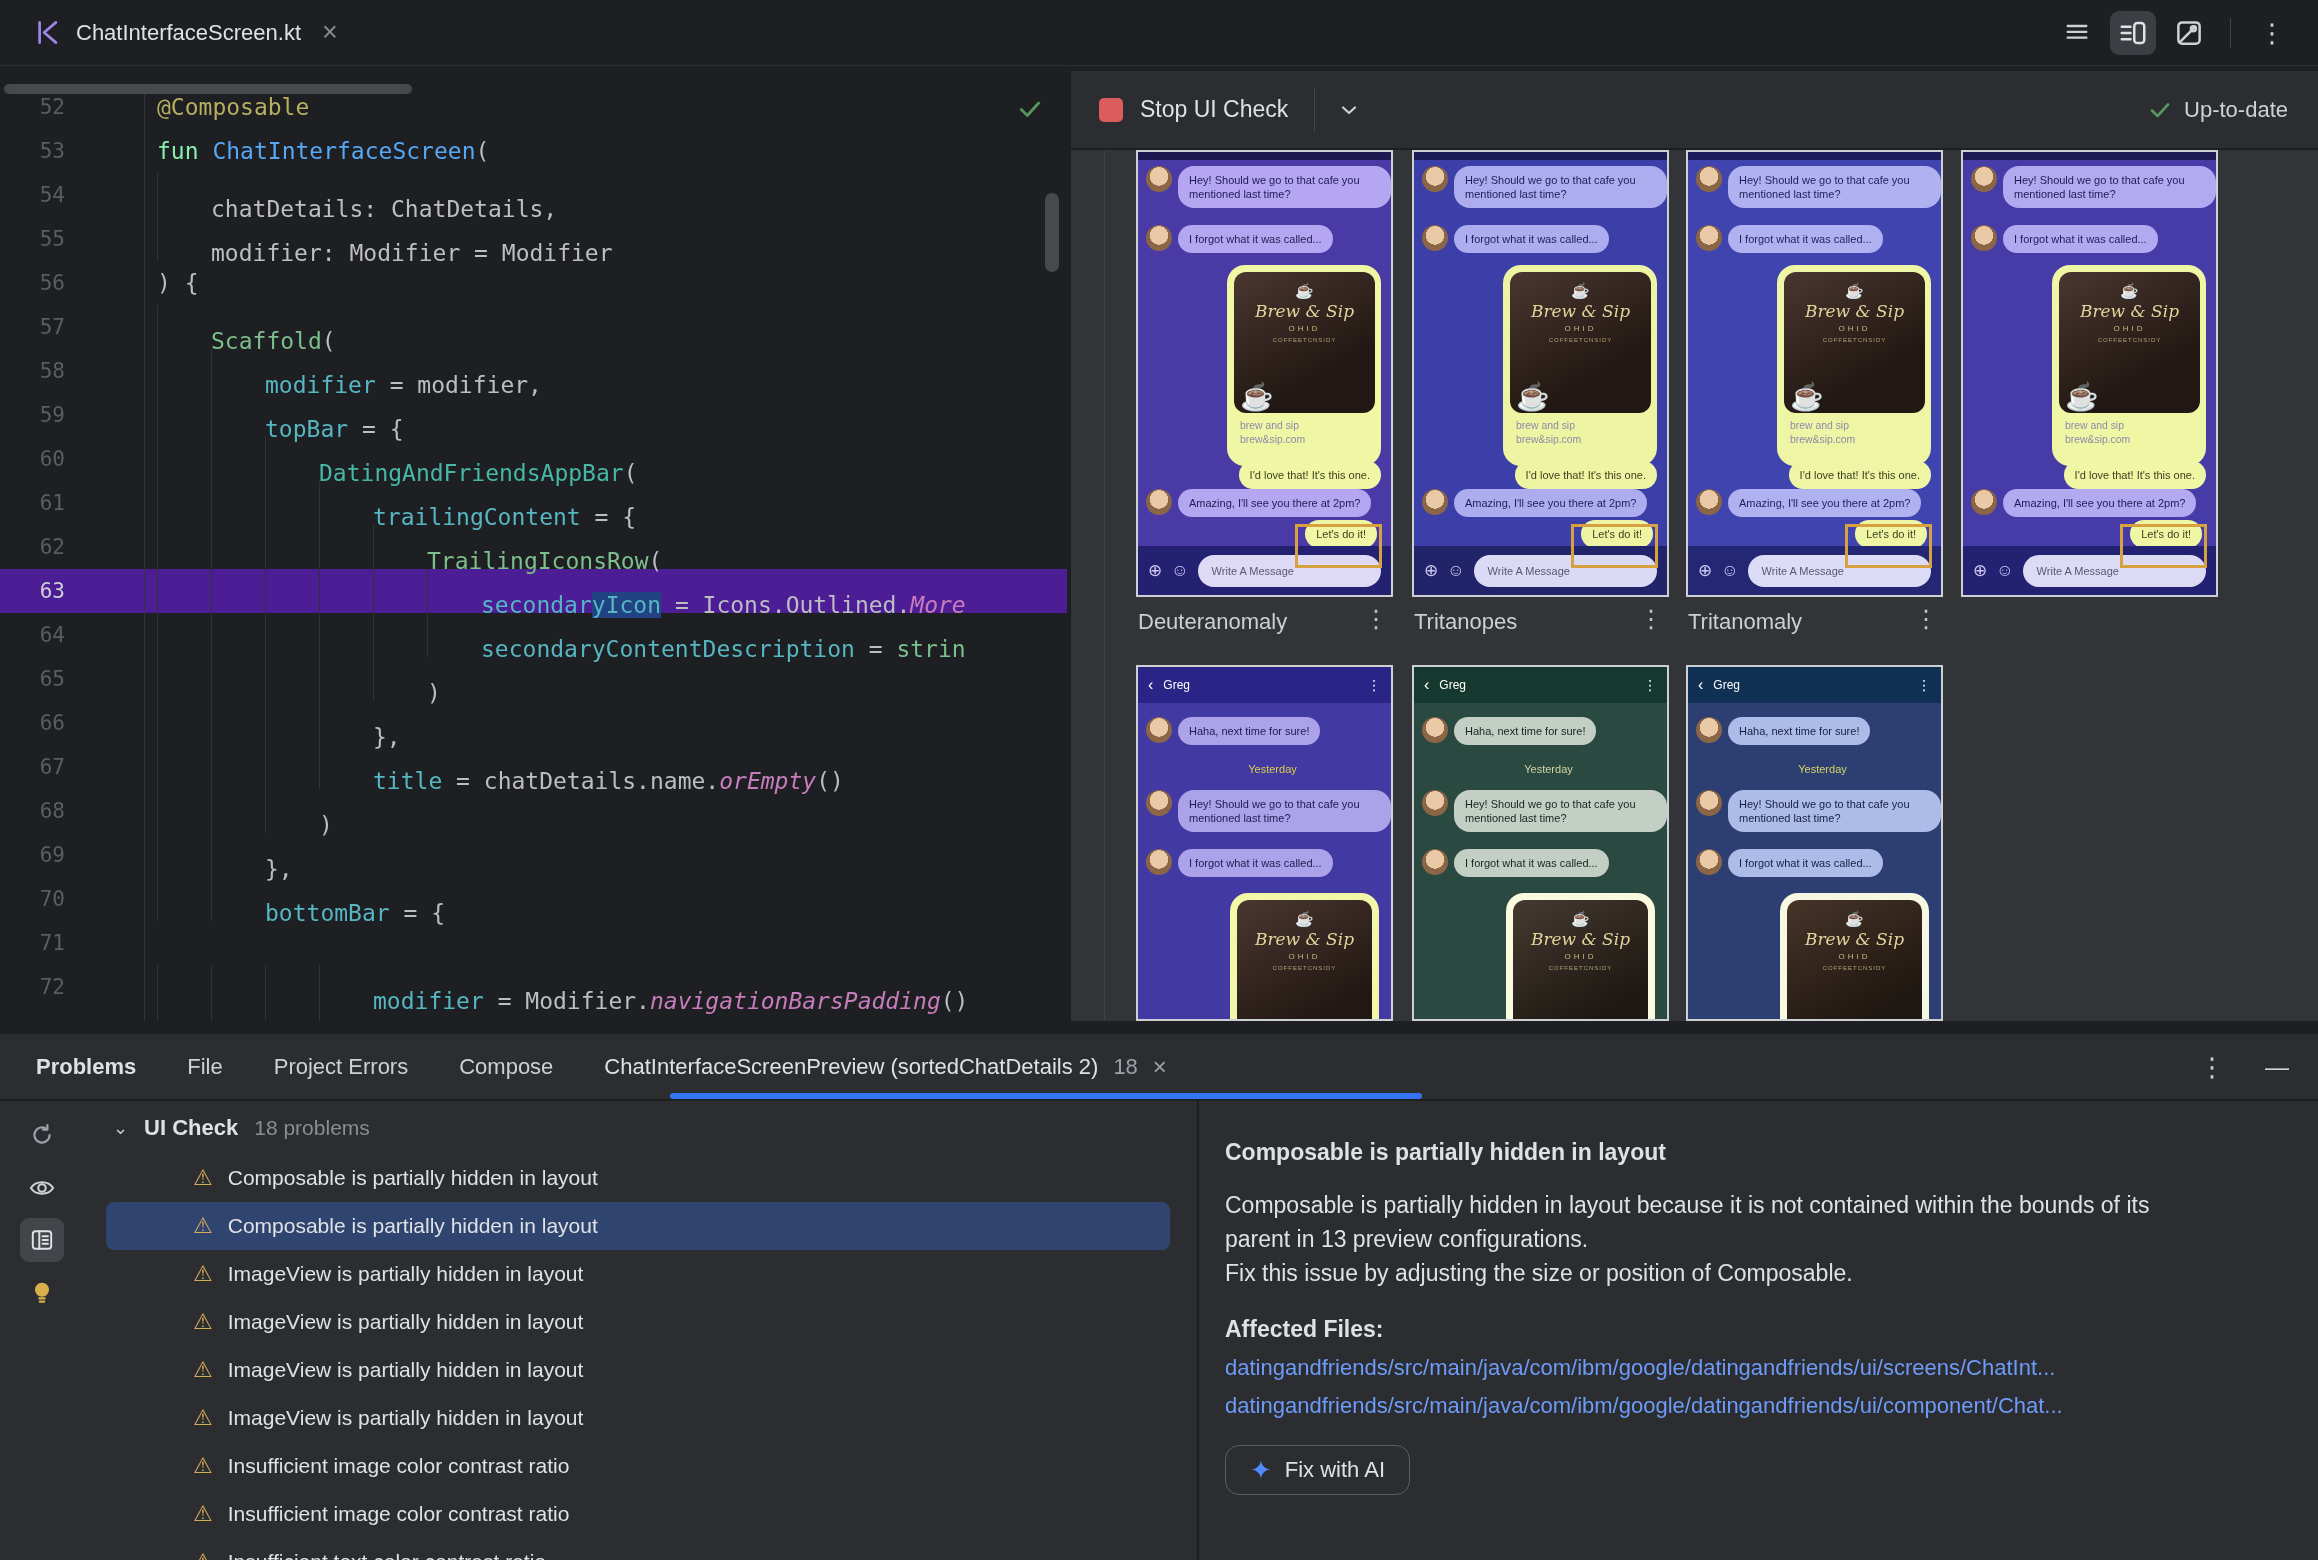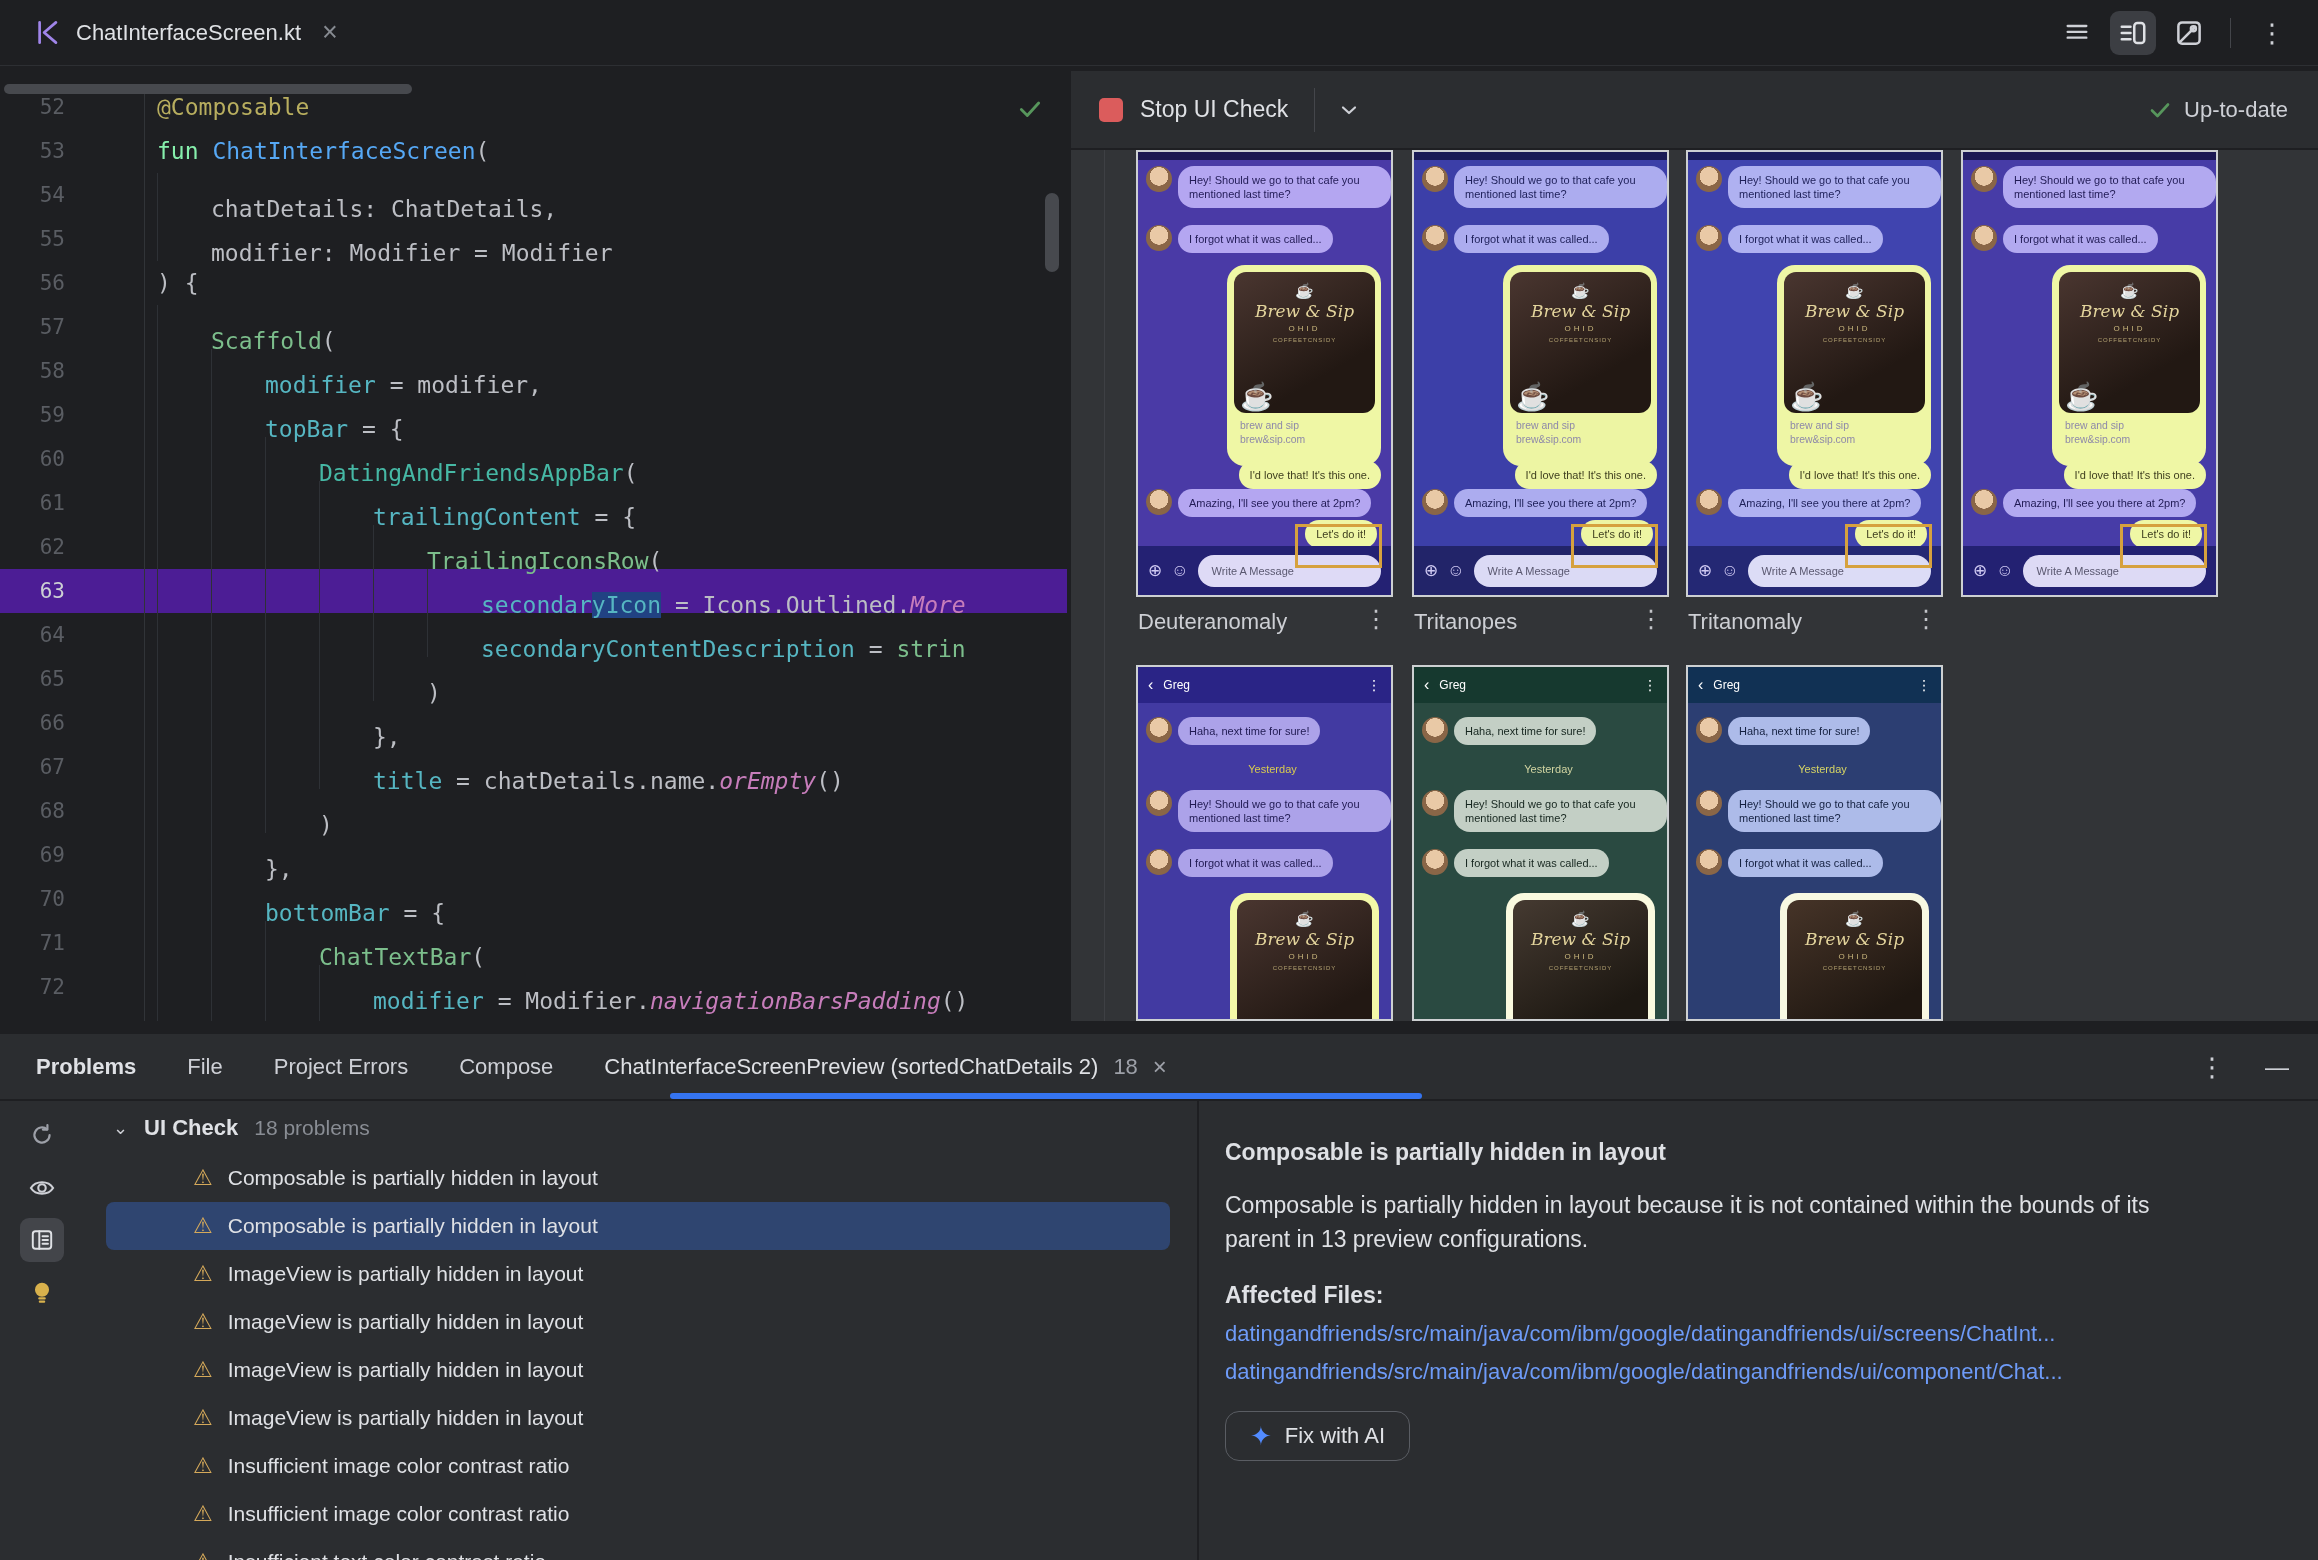--- a/index.html
+++ b/index.html
@@ -178,21 +178,21 @@
       <div class="cl"><span class="ln">61</span><span class="codepart"><span class="ig"></span><span class="ig"></span><span class="ig"></span><span class="ig"></span><span class="prm">trailingContent</span><span class="txt"> = {</span></span></div>
       <div class="cl"><span class="ln">62</span><span class="codepart"><span class="ig"></span><span class="ig"></span><span class="ig"></span><span class="ig"></span><span class="ig"></span><span class="fng">TrailingIconsRow</span><span class="txt">(</span></span></div>
       <div class="cl cur"><span class="ln">63</span><span class="codepart"><span class="ig"></span><span class="ig"></span><span class="ig"></span><span class="ig"></span><span class="ig"></span><span class="ig"></span><span class="prm">secondar</span><span class="prm sel">yIcon</span><span class="txt"> = Icons.Outlined.</span><span class="itl">More</span></span></div>
       <div class="cl"><span class="ln">64</span><span class="codepart"><span class="ig"></span><span class="ig"></span><span class="ig"></span><span class="ig"></span><span class="ig"></span><span class="ig"></span><span class="prm">secondaryContentDescription</span><span class="txt"> = </span><span class="fng">strin</span></span></div>
       <div class="cl"><span class="ln">65</span><span class="codepart"><span class="ig"></span><span class="ig"></span><span class="ig"></span><span class="ig"></span><span class="ig"></span><span class="txt">)</span></span></div>
       <div class="cl"><span class="ln">66</span><span class="codepart"><span class="ig"></span><span class="ig"></span><span class="ig"></span><span class="ig"></span><span class="txt">},</span></span></div>
       <div class="cl"><span class="ln">67</span><span class="codepart"><span class="ig"></span><span class="ig"></span><span class="ig"></span><span class="ig"></span><span class="prm">title</span><span class="txt"> = chatDetails.name.</span><span class="itl">orEmpty</span><span class="txt">()</span></span></div>
       <div class="cl"><span class="ln">68</span><span class="codepart"><span class="ig"></span><span class="ig"></span><span class="ig"></span><span class="txt">)</span></span></div>
       <div class="cl"><span class="ln">69</span><span class="codepart"><span class="ig"></span><span class="ig"></span><span class="txt">},</span></span></div>
       <div class="cl"><span class="ln">70</span><span class="codepart"><span class="ig"></span><span class="ig"></span><span class="prm">bottomBar</span><span class="txt"> = {</span></span></div>
-      <div class="cl"><span class="ln">71</span><span class="codepart"><span class="ig"></span><span class="ig"></span><span class="ig"></span><span class="fng">ChatTextBar</span><span class="txt">(</span></span></div>
+      <div class="cl"><span class="ln">71</span></div>
       <div class="cl"><span class="ln">72</span><span class="codepart"><span class="ig"></span><span class="ig"></span><span class="ig"></span><span class="ig"></span><span class="prm">modifier</span><span class="txt"> = Modifier.</span><span class="itl">navigationBarsPadding</span><span class="txt">()</span></span></div>
       <div class="cl"><span class="ln">73</span><span class="codepart"><span class="ig"></span><span class="ig"></span><span class="ig"></span><span class="ig"></span></span></div>
     </div>
   <div class="hbar"></div>
   <div class="vbar"></div>
   <div class="ed-check">
     <svg width="26" height="26" viewBox="0 0 24 24" fill="none" stroke="#57965C" stroke-width="2.6" stroke-linecap="round" stroke-linejoin="round">
         <path d="M4 12.5 L9.5 18 L20 6.5"></path>
       </svg>
   </div>
@@ -558,20 +558,21 @@
         </div>
       </div>
   </div>
 
   <div class="pdivider"></div>
 
   <div class="pdetails">
     <div class="pd-title">Composable is partially hidden in layout</div>
     <div class="pd-body">
       <div>Composable is partially hidden in layout because it is not contained within the bounds of its parent in 13 preview configurations.</div>
+      <div>Fix this issue by adjusting the size or position of Composable.</div>
     </div>
     <div class="pd-aff">Affected Files:</div>
     <div>
         <a class="pd-link" href="#">datingandfriends/src/main/java/com/ibm/google/datingandfriends/ui/screens/ChatInt...</a>
         <a class="pd-link" href="#">datingandfriends/src/main/java/com/ibm/google/datingandfriends/ui/component/Chat...</a>
       </div>
     <button class="pd-btn">
       <span class="spark">✦</span>
       <span>Fix with AI</span>
     </button>

